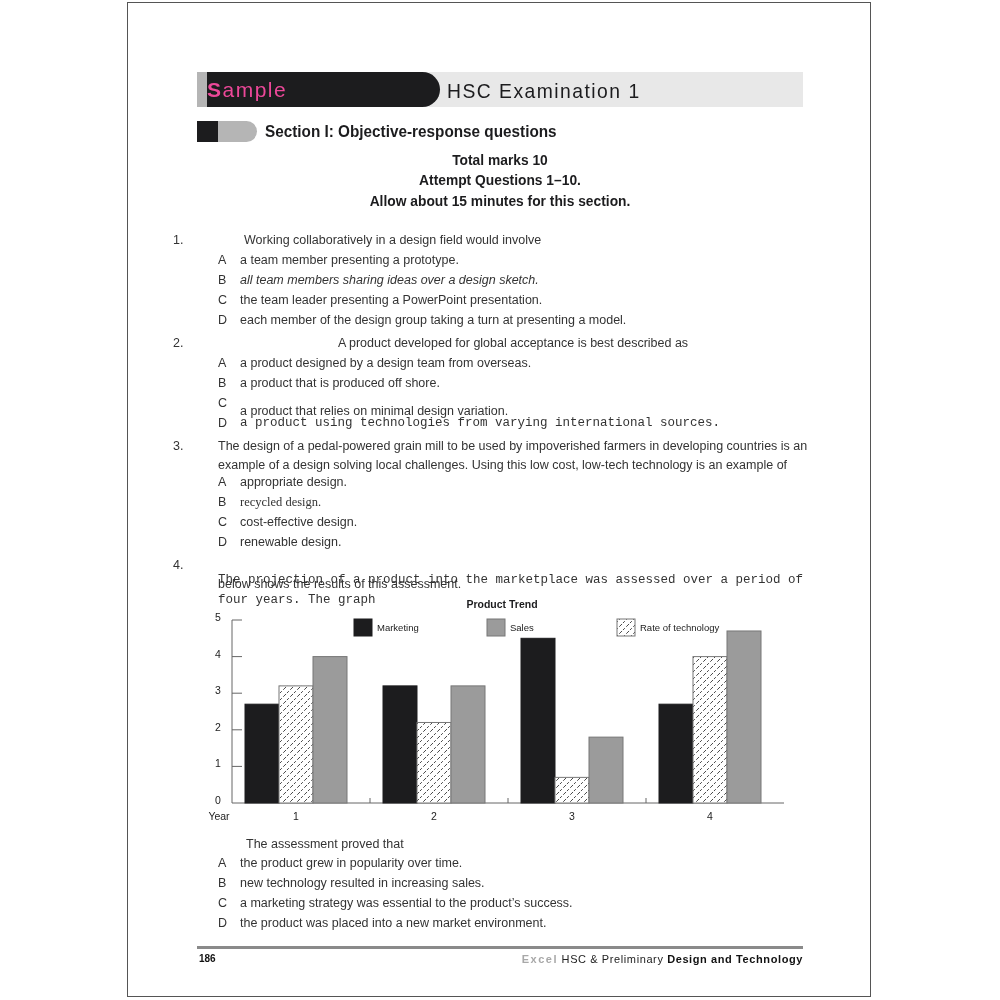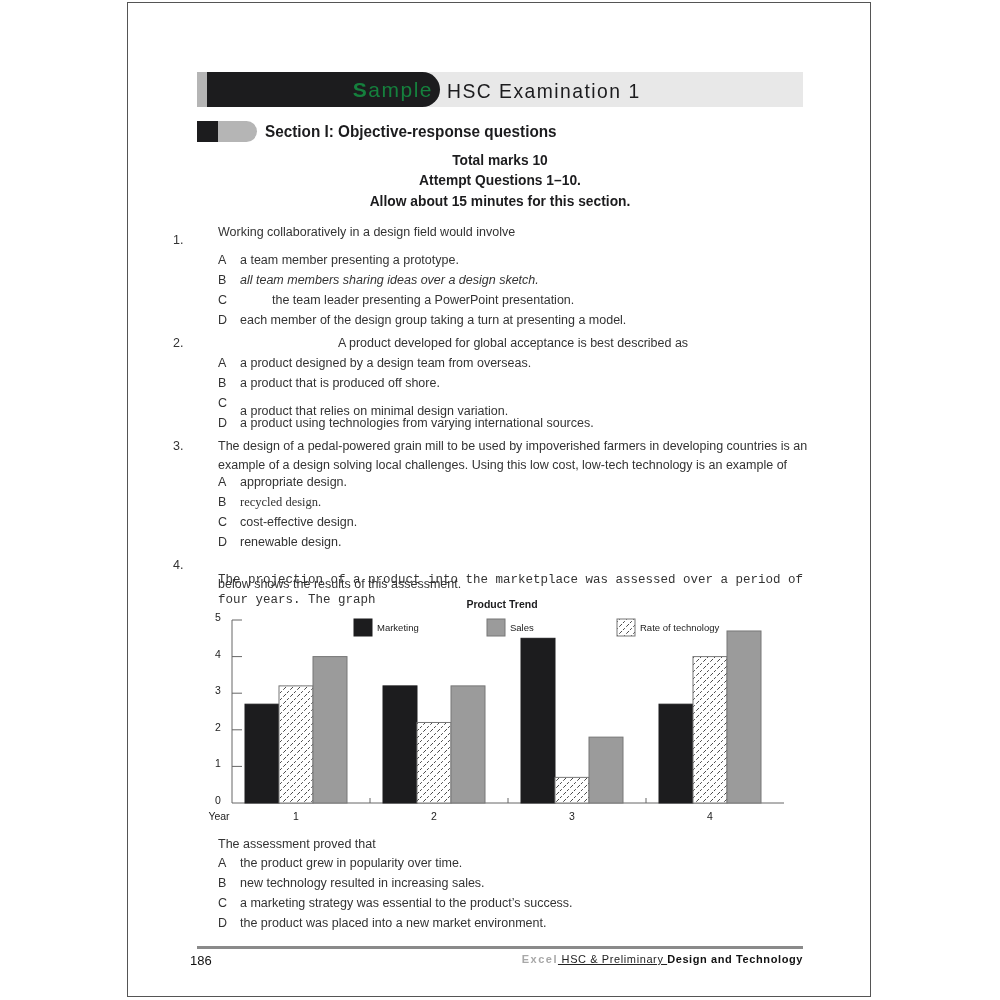--- a/index.html
+++ b/index.html
@@ -8,21 +8,21 @@
   .page { position:absolute; left:127px; top:2px; width:744px; height:995px;
           border:1.5px solid #555; box-sizing:border-box; background:#fff; }
   .abs { position:absolute; }
 
   
   .hdr-band { left:197px; top:72px; width:606px; height:35px; background:#e8e8e8; }
   .hdr-strip { left:197px; top:72px; width:10px; height:35px; background:#b5b5b5; }
   .hdr-pill { left:207px; top:72px; width:233px; height:35px; background:#1c1c1e;
               border-radius:0 18px 18px 0; }
   .hdr-sample { left:207px; top:72px; width:226px; height:39px; line-height:36px;
-                text-align:right; color:#15803d; font-size:21px; letter-spacing:1.5px;
+                color:#ec4899; font-size:21px; letter-spacing:1.5px;
                 font-family:"Liberation Sans Narrow","Liberation Sans", sans-serif; }
   .hdr-sample b { font-weight:bold; }
   .hdr-title { left:447px; top:72px; height:35px; line-height:37px; font-size:21px;
                letter-spacing:1.6px; color:#1c1c1e; transform:scaleX(0.92); transform-origin:left center; }
 
   
   .sec-black { left:197px; top:121px; width:21px; height:21px; background:#1c1c1e; }
   .sec-grey { left:218px; top:121px; width:39px; height:21px; background:#b5b5b5;
               border-radius:0 11px 11px 0; }
   .sec-title { left:265px; top:121px; font-size:17px; font-weight:bold; line-height:22px;
@@ -30,21 +30,21 @@
 
   .instr { left:200px; width:600px; text-align:center; font-weight:bold; font-size:15px;
            color:#1c1c1e; transform:scaleX(0.92); transform-origin:center; }
 
   .q-num { left:173px; font-size:12.5px; color:#333; }
   .q-text { left:218px; font-size:12.5px; color:#333; line-height:20px; width:590px; }
   .opt-letter { left:218px; font-size:12.5px; color:#333; }
   .opt-text { left:240px; font-size:12.5px; color:#333; }
 
   .footer-rule { left:197px; top:946px; width:606px; height:3px; background:#8a8a8a; }
-  .footer-page { left:190px; top:953px; font-size:13px; font-weight:normal; color:#111; }
+  .footer-page { left:199px; top:953px; font-size:10px; font-weight:bold; color:#111; }
   .footer-right { right:197px; top:953px; font-size:11px; letter-spacing:0.6px; color:#222; }
   .footer-right .brand { color:#a8a8a8; font-weight:bold; letter-spacing:1.5px; }
   .footer-right .sub { font-weight:bold; color:#111; }
 
   svg text { font-family:"Liberation Sans", sans-serif; }
 </style>
 </head>
 <body>
 
 <div class="page"></div>
@@ -57,40 +57,40 @@
 
 <div class="abs sec-black"></div>
 <div class="abs sec-grey"></div>
 <div class="abs sec-title">Section I: Objective-response questions</div>
 
 <div class="abs instr" style="top:151px;">Total marks 10</div>
 <div class="abs instr" style="top:171px;">Attempt Questions 1–10.</div>
 <div class="abs instr" style="top:192px;">Allow about 15 minutes for this section.</div>
 
 <div class="abs q-num" style="top:233px;">1.</div>
-<div class="abs q-text" style="top:222px;">Working collaboratively in a design field would involve</div>
+<div class="abs q-text" style="top:230px;margin-left:26px;">Working collaboratively in a design field would involve</div>
 <div class="abs opt-letter" style="top:253px;">A</div>
 <div class="abs opt-text" style="top:253px;">a team member presenting a prototype.</div>
 <div class="abs opt-letter" style="top:273px;">B</div>
 <div class="abs opt-text" style="top:273px;font-style:italic;">all team members sharing ideas over a design sketch.</div>
 <div class="abs opt-letter" style="top:293px;">C</div>
-<div class="abs opt-text" style="top:293px;margin-left:32px;">the team leader presenting a PowerPoint presentation.</div>
+<div class="abs opt-text" style="top:293px;">the team leader presenting a PowerPoint presentation.</div>
 <div class="abs opt-letter" style="top:313px;">D</div>
 <div class="abs opt-text" style="top:313px;">each member of the design group taking a turn at presenting a model.</div>
 
 <div class="abs q-num" style="top:336px;">2.</div>
 <div class="abs q-text" style="top:333px;text-align:center;">A product developed for global acceptance is best described as</div>
 <div class="abs opt-letter" style="top:356px;">A</div>
 <div class="abs opt-text" style="top:356px;text-align:right;">a product designed by a design team from overseas.</div>
 <div class="abs opt-letter" style="top:376px;">B</div>
 <div class="abs opt-text" style="top:376px;">a product that is produced off shore.</div>
 <div class="abs opt-letter" style="top:396px;">C</div>
 <div class="abs opt-text" style="top:396px;margin-top:8px;">a product that relies on minimal design variation.</div>
 <div class="abs opt-letter" style="top:416px;">D</div>
-<div class="abs opt-text" style="top:416px;">a product using technologies from varying international sources.</div>
+<div class="abs opt-text" style="top:416px;font-family:Liberation Mono, monospace;">a product using technologies from varying international sources.</div>
 
 <div class="abs q-num" style="top:439px;">3.</div>
 <div class="abs q-text" style="top:436px;">The design of a pedal-powered grain mill to be used by impoverished farmers in developing countries is an</div>
 <div class="abs q-text" style="top:455px;">example of a design solving local challenges. Using this low cost, low-tech technology is an example of</div>
 <div class="abs opt-letter" style="top:475px;">A</div>
 <div class="abs opt-text" style="top:475px;">appropriate design.</div>
 <div class="abs opt-letter" style="top:495px;">B</div>
 <div class="abs opt-text" style="top:495px;font-family:Liberation Serif, serif;">recycled design.</div>
 <div class="abs opt-letter" style="top:515px;">C</div>
 <div class="abs opt-text" style="top:515px;">cost-effective design.</div>
@@ -149,25 +149,25 @@
   <g id="legend">
       <rect x="354" y="619" width="18" height="17" fill="#1c1c1e" stroke="#1c1c1e" stroke-width="1"></rect>
       <text x="377" y="631" font-size="9.5" fill="#222">Marketing</text>
       <rect x="487" y="619" width="18" height="17" fill="#9b9b9b" stroke="#777" stroke-width="1"></rect>
       <text x="510" y="631" font-size="9.5" fill="#222">Sales</text>
       <rect x="617" y="619" width="18" height="17" fill="url(#hatch)" stroke="#777" stroke-width="1"></rect>
       <text x="640" y="631" font-size="9.5" fill="#222">Rate of technology</text>
     </g>
 </svg>
 
-<div class="abs q-text" style="top:834px;">The assessment proved that</div>
+<div class="abs q-text" style="top:834px;margin-left:28px;">The assessment proved that</div>
 <div class="abs opt-letter" style="top:856px;">A</div>
 <div class="abs opt-text" style="top:856px;">the product grew in popularity over time.</div>
 <div class="abs opt-letter" style="top:876px;">B</div>
 <div class="abs opt-text" style="top:876px;">new technology resulted in increasing sales.</div>
 <div class="abs opt-letter" style="top:896px;">C</div>
 <div class="abs opt-text" style="top:896px;">a marketing strategy was essential to the product’s success.</div>
 <div class="abs opt-letter" style="top:916px;">D</div>
 <div class="abs opt-text" style="top:916px;text-align:right;">the product was placed into a new market environment.</div>
 
 <div class="abs footer-rule"></div>
 <div class="abs footer-page">186</div>
-<div class="abs footer-right"><span class="brand">Excel</span><span style="white-space:pre;text-decoration:underline;"> HSC &amp; Preliminary </span><span class="sub">Design and Technology</span></div>
+<div class="abs footer-right"><span class="brand">Excel</span><span style="white-space:pre;"> HSC &amp; Preliminary </span><span class="sub">Design and Technology</span></div>
 
 </body></html>

